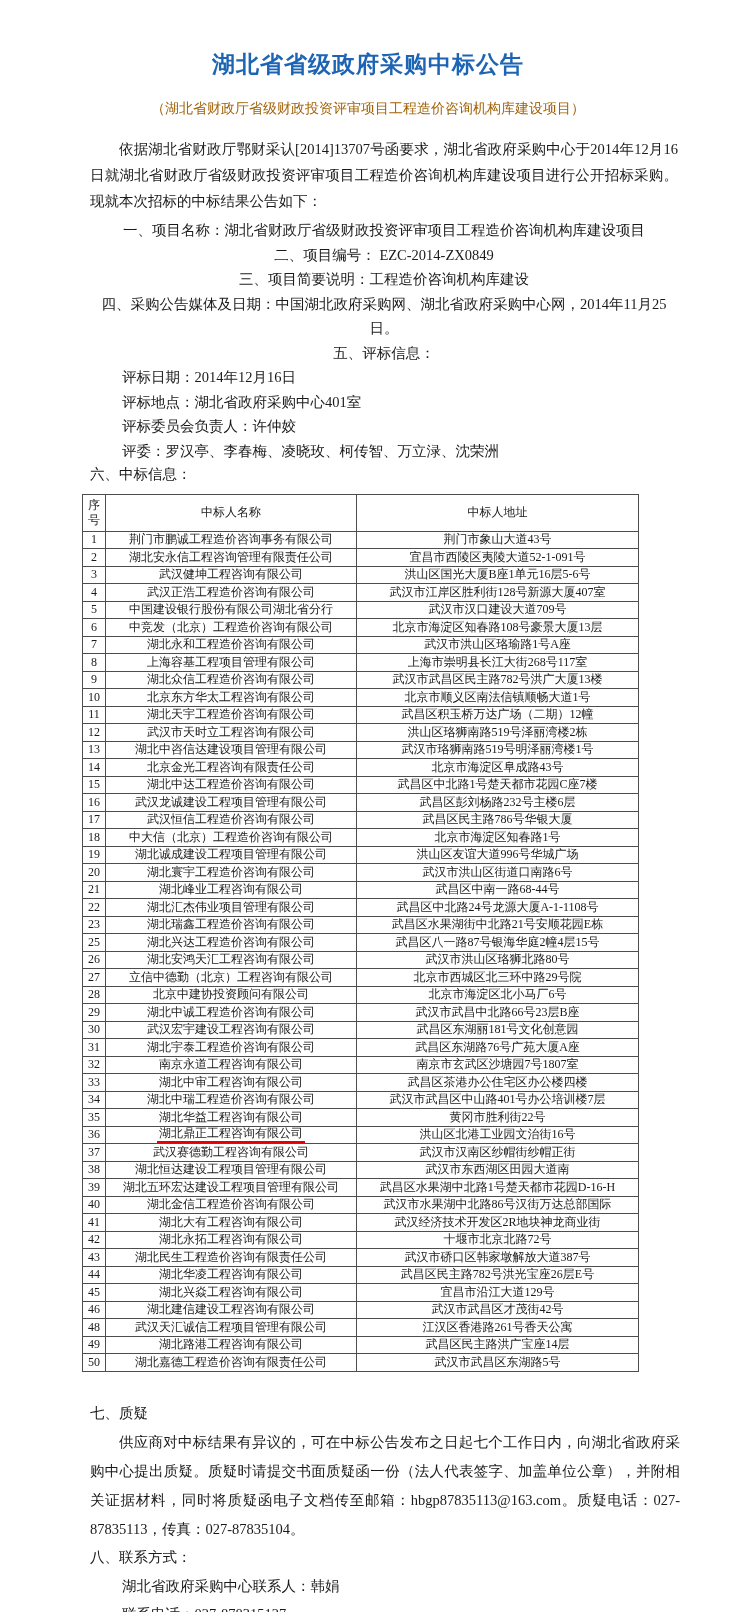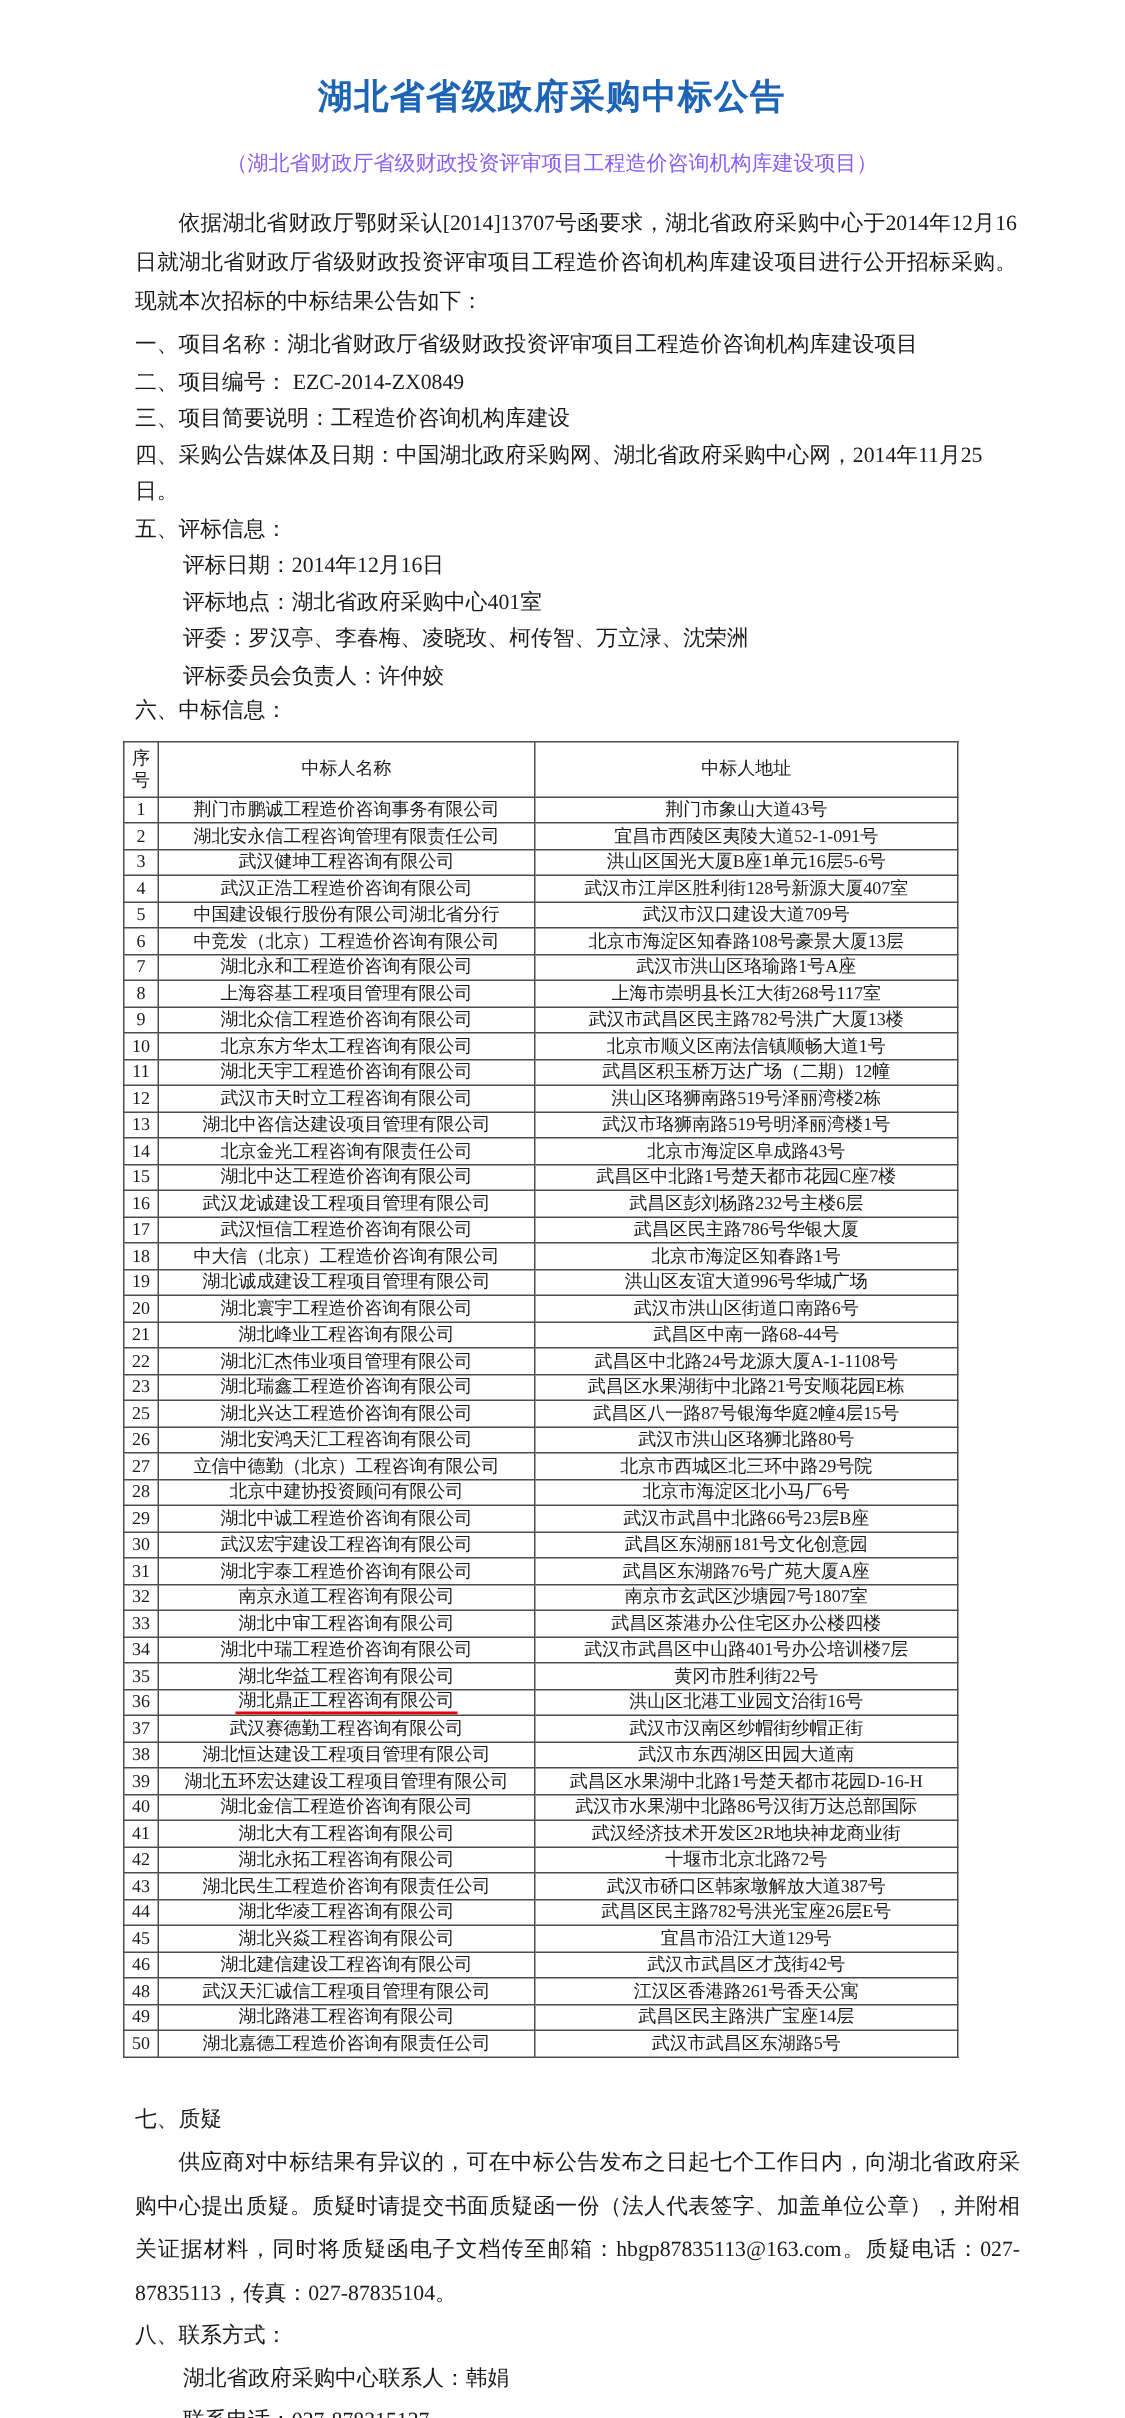--- a/index.html
+++ b/index.html
@@ -17,30 +17,30 @@
     text-align:center;
     font-size:23px;
     font-weight:bold;
     color:#1d64b4;
     letter-spacing:1px;
   }
   .doc-subtitle{
     margin:20px 60px 0 60px;
     text-align:center;
     font-size:14px;
-    color:#8b5cf6;
+    color:#a16207;
   }
   .intro{
     margin:18px 58px 0 90px;
     font-size:14.5px;
     line-height:26px;
     text-indent:2em;
     text-align:justify;
   }
-  .item-list{margin:4px 58px 0 90px;}
+  .item-list{margin:4px 58px 0 90px;text-align:center;}
   .item-list .item{font-size:14.5px;line-height:24.5px;}
   .sub-list{margin:0 58px 0 122px;}
   .sub-list .item{font-size:14.5px;line-height:24.5px;}
   .item-six{
     margin:0 58px 0 90px;
     font-size:14.5px;line-height:24.5px;font-family:Liberation Mono, monospace;
   }
   .table-wrap{position:relative;margin:6px 0 0 82px;}
   table.winners{
     border-collapse:collapse;
@@ -102,22 +102,22 @@
       <div class="item">一、项目名称：湖北省财政厅省级财政投资评审项目工程造价咨询机构库建设项目</div>
       <div class="item">二、项目编号： EZC-2014-ZX0849</div>
       <div class="item">三、项目简要说明：工程造价咨询机构库建设</div>
       <div class="item">四、采购公告媒体及日期：中国湖北政府采购网、湖北省政府采购中心网，2014年11月25日。</div>
       <div class="item">五、评标信息：</div>
     </div>
 
   <div class="sub-list">
       <div class="item">评标日期：2014年12月16日</div>
       <div class="item">评标地点：湖北省政府采购中心401室</div>
+      <div class="item">评标委员会负责人：许仲姣</div>
       <div class="item">评委：罗汉亭、李春梅、凌晓玫、柯传智、万立渌、沈荣洲</div>
-      <div class="item">评标委员会负责人：许仲姣</div>
     </div>
 
   <div class="item-six">六、中标信息：</div>
 
   <div class="table-wrap">
     <table class="winners">
       <colgroup>
           <col class="c1">
           <col class="c2">
           <col class="c3">

